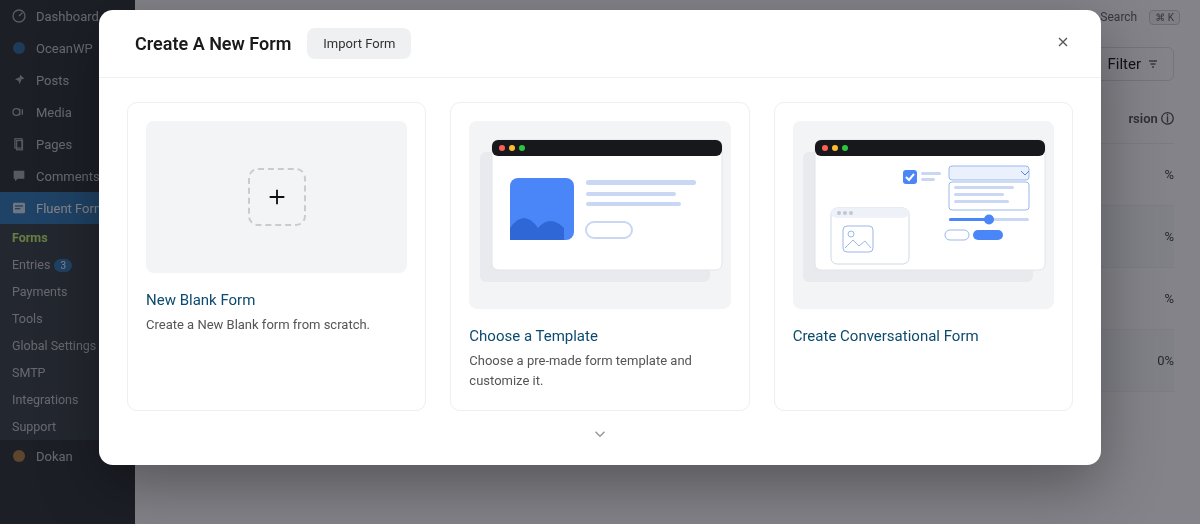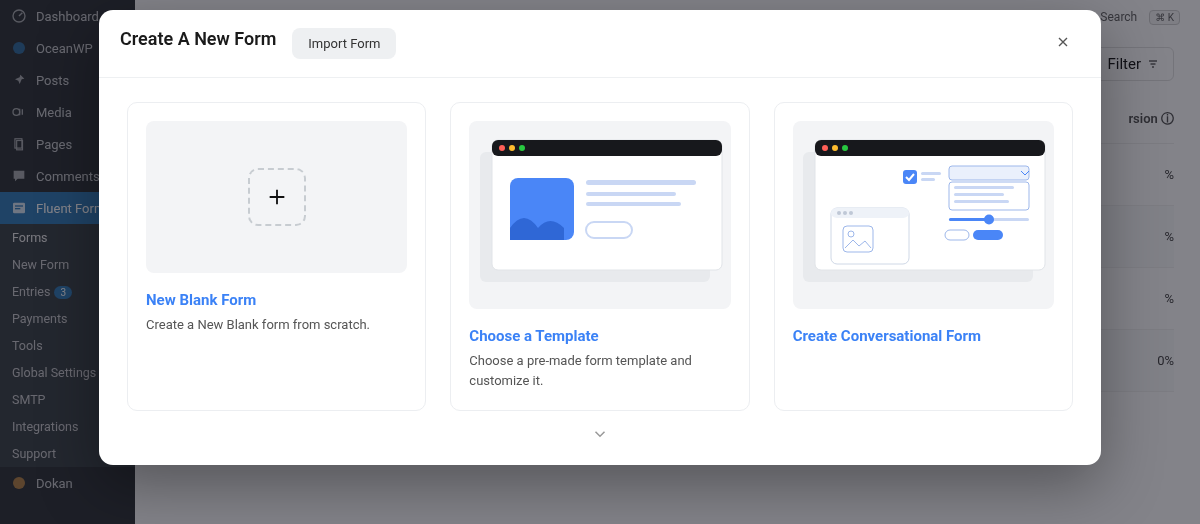--- a/index.html
+++ b/index.html
@@ -3,21 +3,21 @@
   <meta charset="utf-8">
   <style>
     * { margin: 0; padding: 0; box-sizing: border-box; font-family: -apple-system, BlinkMacSystemFont, "Segoe UI", Roboto, sans-serif; }
     body { width: 1200px; height: 524px; overflow: hidden; background: #f5f5f5; position: relative; }
 
     
     .sidebar { position: absolute; left: 0; top: 0; width: 135px; height: 524px; background: #1d2327; color: #c3c4c7; font-size: 13px; }
     .sidebar-item { display: flex; align-items: center; padding: 7px 10px; gap: 8px; cursor: pointer; }
     .sidebar-item.active { background: #2271b1; color: #fff; }
     .sidebar-sub { padding: 6px 10px 6px 12px; background: #2c3338; font-size: 12.5px; cursor: pointer; }
-    .sidebar-sub.active { color: #e5e5e5; font-weight: 400; }
+    .sidebar-sub.active { color: #bef264; font-weight: 700; }
     .sidebar-icon { width: 18px; height: 18px; display: inline-flex; align-items: center; justify-content: center; opacity: 0.8; }
     .badge { background: #2271b1; color: #fff; border-radius: 10px; font-size: 10px; padding: 1px 6px; margin-left: 4px; }
 
     
     .bg-content { position: absolute; left: 135px; top: 0; right: 0; height: 524px; background: #fff; }
     .bg-topbar { height: 34px; display: flex; align-items: center; justify-content: flex-end; gap: 12px; padding: 0 20px; font-size: 12px; color: #555; }
     .kbd { border: 1px solid #ccc; border-radius: 4px; padding: 1px 5px; font-size: 10px; background: #f3f3f3; }
     .bg-toolbar { height: 60px; display: flex; align-items: center; justify-content: flex-end; padding: 0 26px; }
     .filter-btn { border: 1px solid #ddd; border-radius: 6px; padding: 7px 14px; font-size: 15px; background: #fff; display: flex; align-items: center; gap: 6px; }
     .bg-table { padding: 0 26px; }
@@ -29,29 +29,29 @@
     .col-conv { width: 100px; text-align: right; }
     .bg-row { display: flex; align-items: center; height: 62px; border-bottom: 1px solid #f0f0f0; font-size: 13px; color: #333; }
     .row-alt { background: #f9fafb; }
     .shortcode-pill { border: 1px solid #e3e3e3; border-radius: 6px; padding: 5px 10px; font-family: monospace; font-size: 12px; color: #666; display: inline-flex; align-items: center; gap: 6px; }
 
     
     .overlay { position: absolute; inset: 0; background: rgba(30, 30, 40, 0.55); display: flex; align-items: flex-start; justify-content: center; }
 
     
     .modal { width: 1002px; margin-top: 10px; background: #fff; border-radius: 14px; box-shadow: 0 20px 60px rgba(0,0,0,0.35); padding-bottom: 16px; }
-    .modal-header { display: flex; align-items: flex-start; padding: 18px 21px; border-bottom: 1px solid #eef0f2; position: relative; }
+    .modal-header { display: flex; align-items: center; padding: 18px 36px; border-bottom: 1px solid #eef0f2; position: relative; }
     .modal-title { font-size: 18px; font-weight: 600; color: #1a1a1a; margin-right: 16px; }
     .import-btn { background: #eef0f2; border: none; border-radius: 8px; padding: 8px 16px; font-size: 13px; color: #333; cursor: pointer; }
     .close-btn { position: absolute; right: 22px; top: 16px; width: 32px; height: 32px; border-radius: 16px; border: none; background: transparent; cursor: pointer; display: flex; align-items: center; justify-content: center; color: #555; }
 
     .card-row { display: flex; gap: 24px; padding: 24px 28px 8px; }
     .card { flex: 1; border: 1px solid #eceef1; border-radius: 10px; padding: 18px 18px 20px; cursor: pointer; background: #fff; }
     .card-illus { height: 170px; background: #f3f4f6; border-radius: 8px; display: flex; align-items: center; justify-content: center; margin-bottom: 18px; overflow: hidden; }
-    .card-title { font-size: 15px; font-weight: 700; color: #3b82f6; margin-bottom: 6px; }
+    .card-title { font-size: 15px; font-weight: 400; color: #0c4a6e; margin-bottom: 6px; }
     .card-desc { font-size: 13px; color: #555; line-height: 1.5; }
 
     
     .card:nth-child(2) .card-illus, .card:nth-child(3) .card-illus { height: 188px; }
     .card:nth-child(1) .card-illus { height: 152px; }
 
     
     .plus-box { width: 58px; height: 58px; border: 2px dashed #c7ccd1; border-radius: 10px; display: flex; align-items: center; justify-content: center; color: #333; }
 
     .chevron-more { display: flex; justify-content: center; padding: 6px 0 6px; color: #999; }
@@ -119,21 +119,20 @@
       <svg width="16" height="16" viewBox="0 0 24 24" fill="#fff">
           <rect x="3" y="4" width="18" height="16" rx="2"></rect>
           <rect x="6" y="8" width="12" height="2" fill="#2271b1"></rect>
           <rect x="6" y="12" width="8" height="2" fill="#2271b1"></rect>
         </svg>
     </span>
     <span>Fluent Forms</span>
   </div>
 
   <div class="sidebar-sub active"><span>Forms</span></div>
-  <div class="sidebar-sub"><span>New Form</span></div>
   <div class="sidebar-sub"><span>Entries</span><span class="badge">3</span></div>
   <div class="sidebar-sub"><span>Payments</span></div>
   <div class="sidebar-sub"><span>Tools</span></div>
   <div class="sidebar-sub"><span>Global Settings</span></div>
   <div class="sidebar-sub"><span>SMTP</span></div>
   <div class="sidebar-sub"><span>Integrations</span></div>
   <div class="sidebar-sub"><span>Support</span></div>
 
   <div class="sidebar-item">
     <span class="sidebar-icon">

